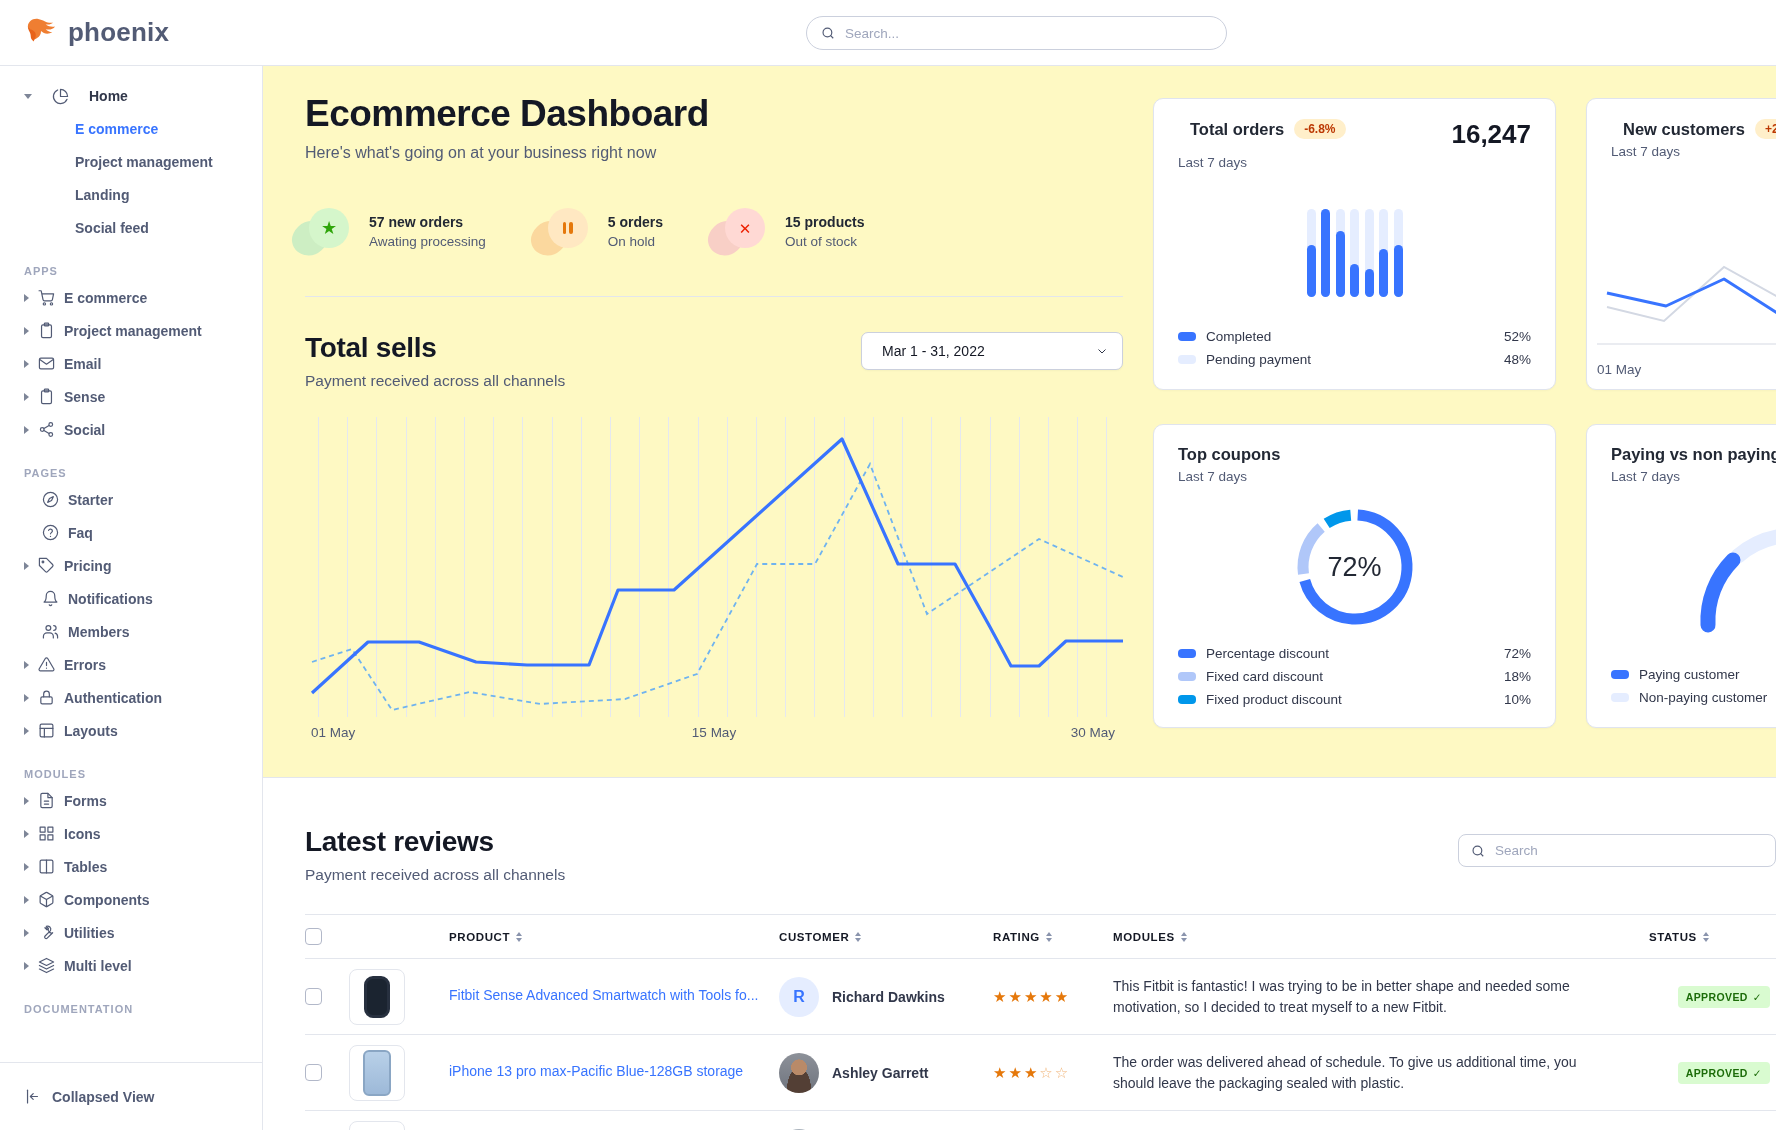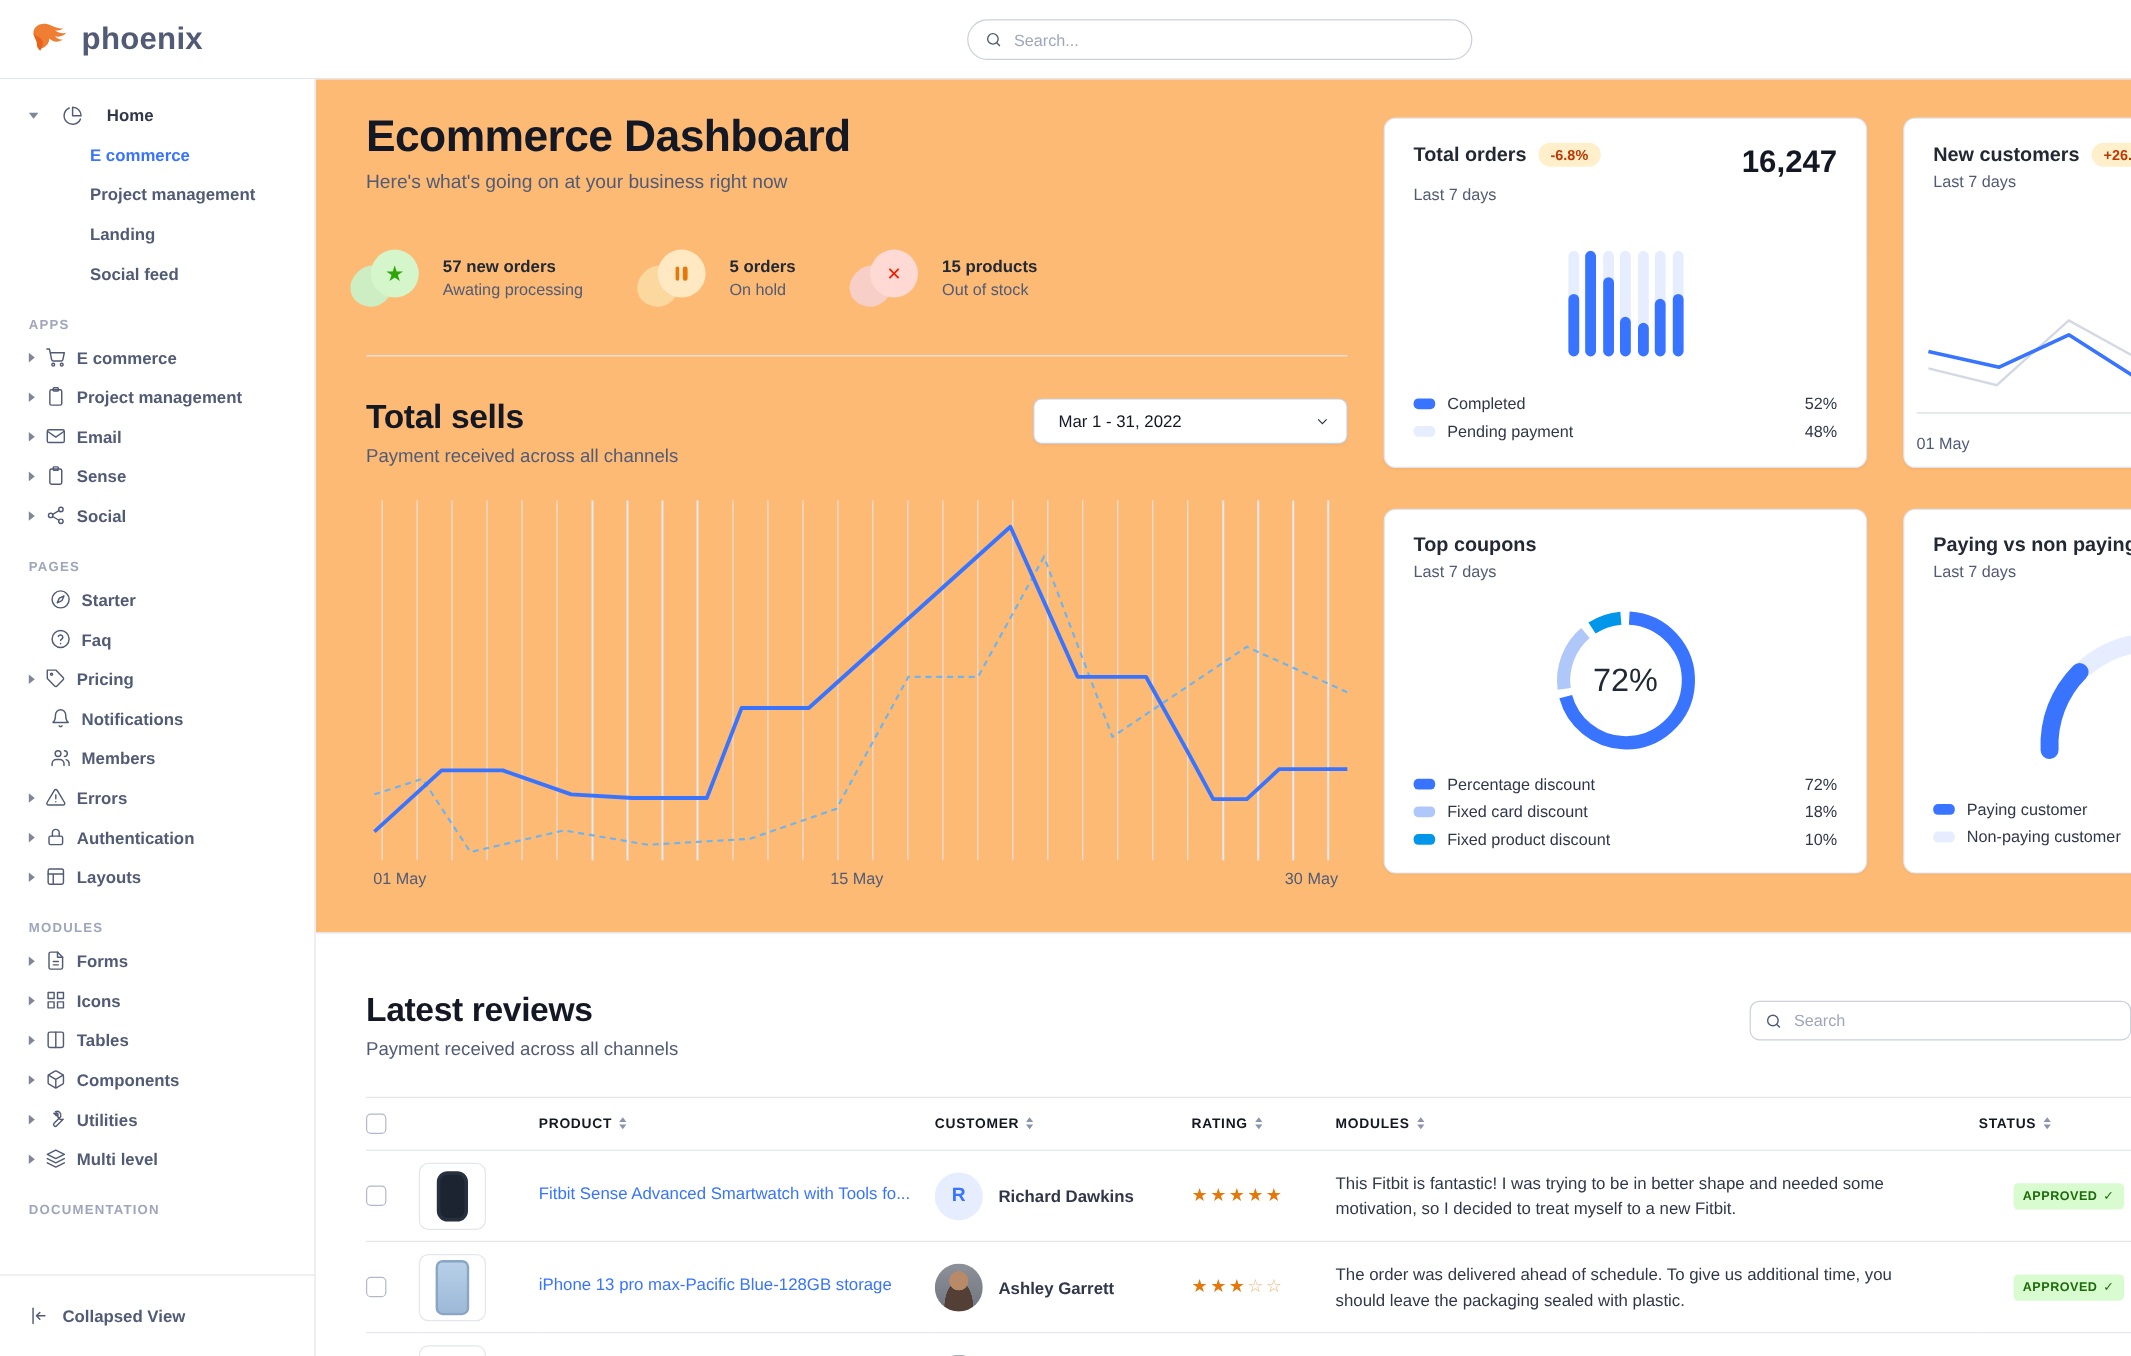--- a/index.html
+++ b/index.html
@@ -2,31 +2,31 @@
 <html><head>
 <meta charset="utf-8">
 <style>
   * { margin:0; padding:0; box-sizing:border-box; }
   html,body { width:1776px; height:1130px; overflow:hidden; }
   body { font-family:"Liberation Sans","DejaVu Sans",sans-serif; color:#31374a; background:#fff; }
   .app { position:relative; width:1776px; height:1130px; overflow:hidden; background:#fff; }
 
   
   .navbar { height:66px; display:flex; align-items:center; padding:0 24px; background:#fff; border-bottom:1px solid #e3e6ed; position:relative; }
-  .brand { display:flex; align-items:center; gap:10px; }
+  .brand { display:flex; gap:10px; }
   .brand-name { font-size:26px; font-weight:700; color:#525b75; letter-spacing:.2px; }
   .nav-search { position:absolute; left:806px; top:16px; width:421px; height:34px; border:1px solid #cbd0dd; border-radius:17px; background:#fff; display:flex; align-items:center; padding:0 14px; gap:10px; }
   .nav-search input { border:none; outline:none; flex:1; font-size:13.5px; color:#31374a; font-family:inherit; background:transparent; }
   .nav-search input::placeholder { color:#9fa6bc; }
   .search-glyph { width:14px; height:14px; stroke:#525b75; fill:none; stroke-width:2; flex:none; }
 
   
   .layout { display:flex; height:1064px; }
   .sidebar { width:263px; flex:none; border-right:1px solid #e3e6ed; background:#fff; padding:14px 8px 0 24px; position:relative; font-size:14px; }
-  .main { flex:1; background:#fdba74; overflow:hidden; }
+  .main { flex:1; background:#fef9c3; overflow:hidden; }
 
   
   .snav-row { display:flex; align-items:center; height:32px; gap:20px; color:#31374a; font-weight:700; cursor:pointer; }
   .caret { width:0; height:0; flex:none; }
   .caret.down { border-left:4.5px solid transparent; border-right:4.5px solid transparent; border-top:5px solid #7e8698; }
   .caret.right { border-top:4.5px solid transparent; border-bottom:4.5px solid transparent; border-left:5px solid #7e8698; }
   .caret.none { width:9px; }
   .s-icon { width:17px; height:17px; stroke:#525b75; fill:none; stroke-width:1.7; stroke-linecap:round; stroke-linejoin:round; flex:none; }
   .snav-child { display:flex; align-items:center; height:33px; padding-left:51px; color:#525b75; font-weight:600; cursor:pointer; }
   .snav-child.active { color:#3874ff; }
@@ -68,21 +68,21 @@
     background:repeating-linear-gradient(to right,#e5e8f0 0,#e5e8f0 1px,transparent 1px,transparent 29.2px);
     background-position:13px 0; }
   .sells-chart svg { position:absolute; inset:0; }
   .x-labels { position:relative; width:818px; height:20px; margin-top:8px; font-size:13.5px; color:#525b75; }
   .x-labels .l0 { position:absolute; left:6px; } .x-labels .l1 { position:absolute; left:50%; transform:translateX(-50%); } .x-labels .l2 { position:absolute; right:8px; }
 
   
   .cards { margin-left:30px; padding-top:5px; width:836px; flex:none; display:grid; grid-template-columns:403px 403px; grid-template-rows:292px 304px; gap:34px 30px; }
   .card { background:#fff; border:1px solid #e0e4ee; border-radius:10px; padding:20px 24px; position:relative; overflow:hidden; box-shadow:0 1px 2px rgba(36,40,46,.03); }
   .card-head { display:flex; align-items:flex-start; }
-  .card-title-wrap { display:flex; align-items:center; gap:10px; white-space:nowrap; }
+  .card-title-wrap { display:flex; align-items:center; gap:10px; white-space:nowrap;margin-left:12px; }
   .card-title { font-size:16.5px; font-weight:800; color:#222834; }
   .pill { padding:3px 10px; border-radius:10px; background:#ffefca; color:#bc3803; font-size:12px; font-weight:700; }
   .card-big { margin-left:auto; font-size:26px; font-weight:800; color:#141824; }
   .card-period { margin-top:5px; font-size:13.5px; color:#525b75; }
   .legend { position:absolute; left:24px; right:24px; bottom:18px; }
   .legend-row { display:flex; align-items:center; gap:10px; height:23px; font-size:13.5px; color:#31374a; }
   .legend-row .sw { width:18px; height:9px; border-radius:4px; flex:none; }
   .legend-row .lv { margin-left:auto; font-weight:400; color:#31374a; }
 
   .bars { position:absolute; left:50%; top:108px; transform:translateX(-50%); display:flex; gap:5.5px; align-items:flex-end; height:90px; }

